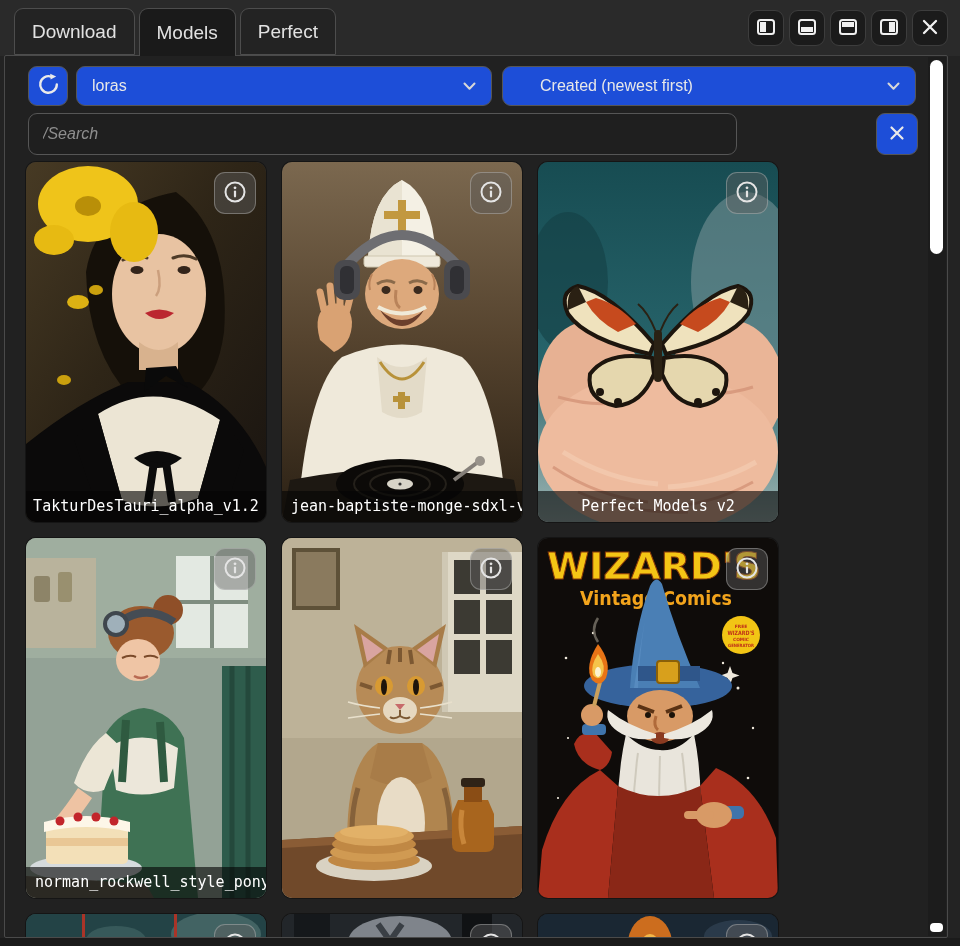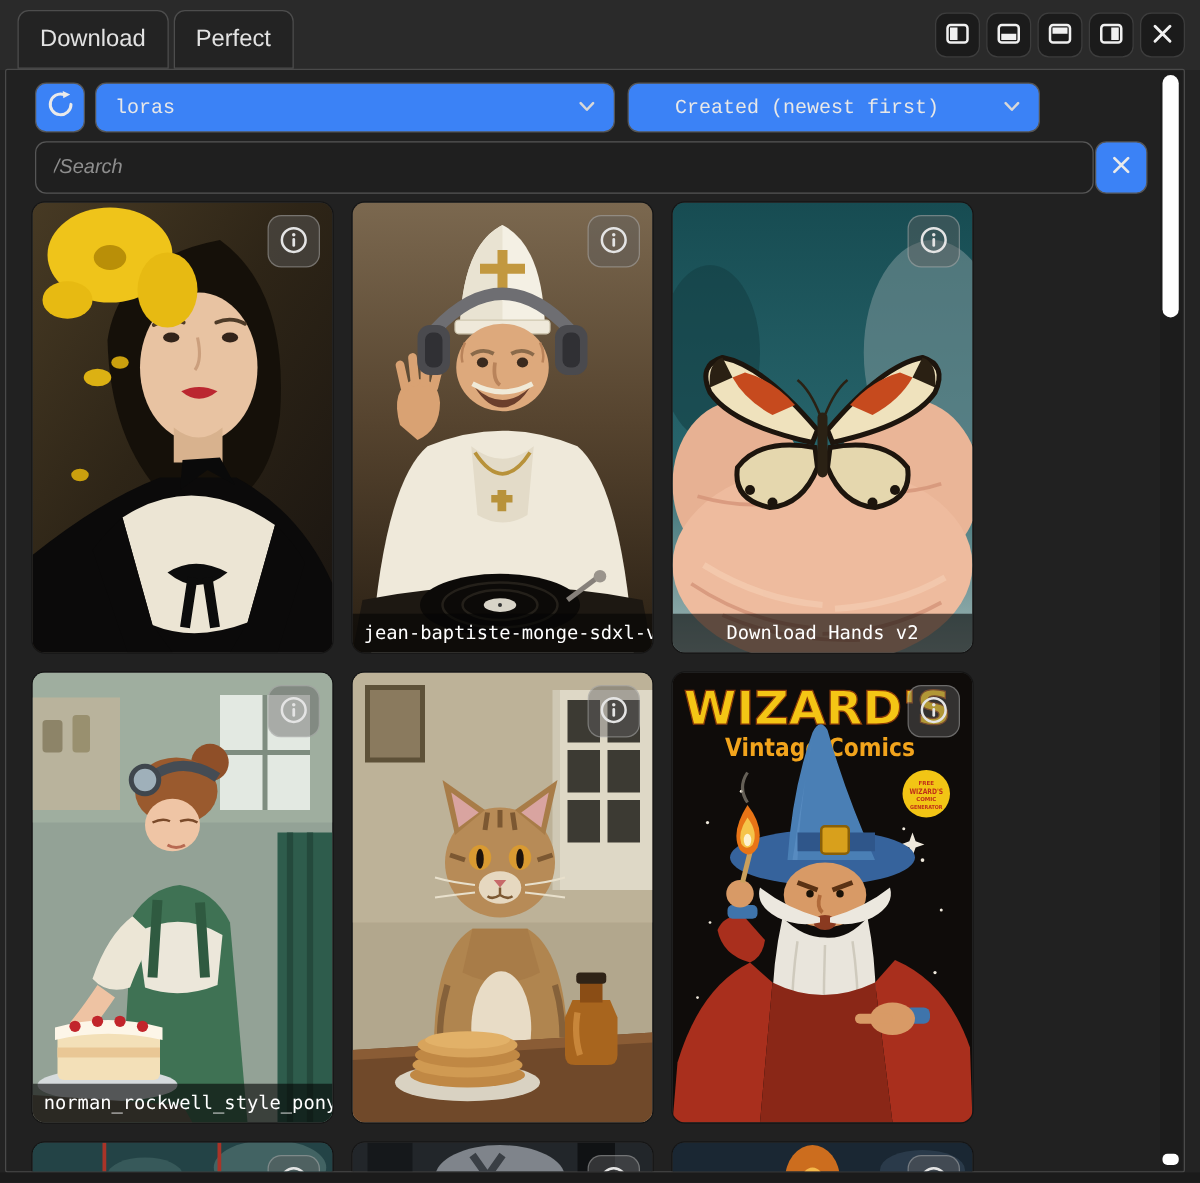--- a/index.html
+++ b/index.html
@@ -23,22 +23,22 @@
     width:36px;height:36px;border-radius:9px;background:#1b1b1b;border:1px solid #3d3d3d;
     display:flex;align-items:center;justify-content:center;padding:0;cursor:pointer;
   }
   
   .panel{
     position:absolute;left:4px;top:55px;width:944px;height:883px;
     background:#212121;border:1px solid #4a4a4a;box-sizing:border-box;
     overflow:hidden;border-radius:2px;
   }
   .ctl{
-    position:absolute;box-sizing:border-box;background:#3b82f6;
-    border:1px solid #565656;border-radius:9px;color:#e8e8e8;font-family:Liberation Mono, monospace;
+    position:absolute;box-sizing:border-box;background:#1d4ed8;
+    border:1px solid #565656;border-radius:9px;color:#e8e8e8;
   }
   .icon-btn{display:flex;align-items:center;justify-content:center;cursor:pointer;padding:0;}
   .select{display:flex;align-items:center;justify-content:space-between;padding:0 15px;font-size:16px;cursor:pointer;}
   .select .chev{flex:0 0 auto;margin-left:8px;}
   .search-input{
     position:absolute;box-sizing:border-box;background:#1f1f1f;border:1px solid #565656;
     border-radius:9px;color:#e8e8e8;font-size:16px;padding:0 14px;outline:none;
     font-family:"Liberation Sans", sans-serif;
   }
   .search-input::placeholder{color:#8e8e8e;font-style:italic;}
@@ -67,20 +67,21 @@
   .scroll-thumb{position:absolute;left:2px;top:3px;width:13px;height:194px;background:#ffffff;border-radius:7px;cursor:pointer;}
   .scroll-bottom{position:absolute;left:2px;bottom:4px;width:13px;height:9px;background:#ffffff;border-radius:4px;cursor:pointer;}
   .bottom-strip{position:absolute;left:0;top:938px;width:960px;height:8px;background:#1b1b1b;}
 </style>
 </head>
 <body>
 
 <div class="topbar">
   <div class="tabs">
     <div class="tab">Download</div>
+    <div class="tab active">Models</div>
     <div class="tab">Perfect</div>
   </div>
   <div class="win-controls">
     <button class="win-btn">
       <span><svg width="20" height="20" viewBox="0 0 20 20">
             <rect x="2" y="3" width="16" height="14" rx="2.5" fill="none" stroke="#f0f0f0" stroke-width="2"></rect>
             <rect x="4" y="5" width="6" height="10" fill="#f0f0f0"></rect>
           </svg></span>
     </button>
     <button class="win-btn">
@@ -118,28 +119,28 @@
         </svg></span>
   </button>
 
   <div class="ctl select" style="left:71px;top:10px;width:416px;height:40px;">
     <span>loras</span>
     <span class="chev"><svg width="13" height="9" viewBox="0 0 13 9">
           <path d="M1.5 1.5 L6.5 6.8 L11.5 1.5" fill="none" stroke="#d8d8d8" stroke-width="2" stroke-linecap="round" stroke-linejoin="round"></path>
         </svg></span>
   </div>
 
-  <div class="ctl select" style="left:497px;top:10px;width:330px;height:40px;padding-left:37px;">
+  <div class="ctl select" style="left:497px;top:10px;width:414px;height:40px;padding-left:37px;">
     <span>Created (newest first)</span>
     <span class="chev"><svg width="13" height="9" viewBox="0 0 13 9">
           <path d="M1.5 1.5 L6.5 6.8 L11.5 1.5" fill="none" stroke="#d8d8d8" stroke-width="2" stroke-linecap="round" stroke-linejoin="round"></path>
         </svg></span>
   </div>
 
-  <input class="search-input" style="left: 23px; top: 57px; width: 847px; height: 42px;" placeholder="/Search">
+  <input class="search-input" style="left: 23px; top: 57px; width: 709px; height: 42px;" placeholder="/Search">
 
   <button class="ctl icon-btn" style="left:871px;top:57px;width:42px;height:42px;">
     <span><svg width="16" height="16" viewBox="0 0 16 16">
           <path d="M2.5 2.5 L13.5 13.5 M13.5 2.5 L2.5 13.5" stroke="#eaeaea" stroke-width="2.2" stroke-linecap="round"></path>
         </svg></span>
   </button>
 
   <div class="grid">
 
     <div class="card">
@@ -177,20 +178,21 @@
         <path d="M108 296 Q130 282 156 296 Q132 316 108 296Z" fill="#0c0c0c"></path>
         <path d="M128 300 L122 340 M140 300 L146 340" stroke="#0c0c0c" stroke-width="8"></path>
       </svg>
       <button class="info-btn">
         <span><svg width="24" height="24" viewBox="0 0 24 24">
               <circle cx="12" cy="12" r="9.5" fill="none" stroke="#e4e4e4" stroke-width="2"></circle>
               <circle cx="12" cy="7.8" r="1.4" fill="#e4e4e4"></circle>
               <rect x="10.9" y="10.4" width="2.2" height="7" rx="1.1" fill="#e4e4e4"></rect>
             </svg></span>
       </button>
+      <div class="card-title">TakturDesTauri_alpha_v1.2</div>
     </div>
 
     <div class="card">
       <svg class="art" viewBox="0 0 240 360" preserveAspectRatio="none">
         <defs>
           <linearGradient id="a2" x1="0" y1="0" x2="0" y2="1">
             <stop offset="0" stop-color="#7b684f"></stop>
               <stop offset=".5" stop-color="#55432e"></stop>
               <stop offset="1" stop-color="#2a2014"></stop>
           </linearGradient>
@@ -282,21 +284,21 @@
         <rect x="116" y="168" width="8" height="52" rx="4" fill="#2a2114"></rect>
         <path d="M118 170 Q110 150 100 142 M122 170 Q130 150 140 142" stroke="#2a2114" stroke-width="2" fill="none"></path>
       </svg>
       <button class="info-btn">
         <span><svg width="24" height="24" viewBox="0 0 24 24">
               <circle cx="12" cy="12" r="9.5" fill="none" stroke="#e4e4e4" stroke-width="2"></circle>
               <circle cx="12" cy="7.8" r="1.4" fill="#e4e4e4"></circle>
               <rect x="10.9" y="10.4" width="2.2" height="7" rx="1.1" fill="#e4e4e4"></rect>
             </svg></span>
       </button>
-      <div class="card-title">Download Hands v2</div>
+      <div class="card-title">Perfect Models v2</div>
     </div>
 
     <div class="card">
       <svg class="art" viewBox="0 0 240 360" preserveAspectRatio="none">
         <rect width="240" height="360" fill="#93a296"></rect>
         <rect x="0" y="0" width="240" height="120" fill="#9fae9f"></rect>
         <rect x="150" y="18" width="72" height="92" fill="#e3e9e2"></rect>
         <path d="M150 64 h72 M186 18 v92" stroke="#7f8d80" stroke-width="4"></path>
         <rect x="0" y="20" width="70" height="90" fill="#b9b39c"></rect>
         <rect x="8" y="38" width="16" height="26" rx="3" fill="#8d8468"></rect>

